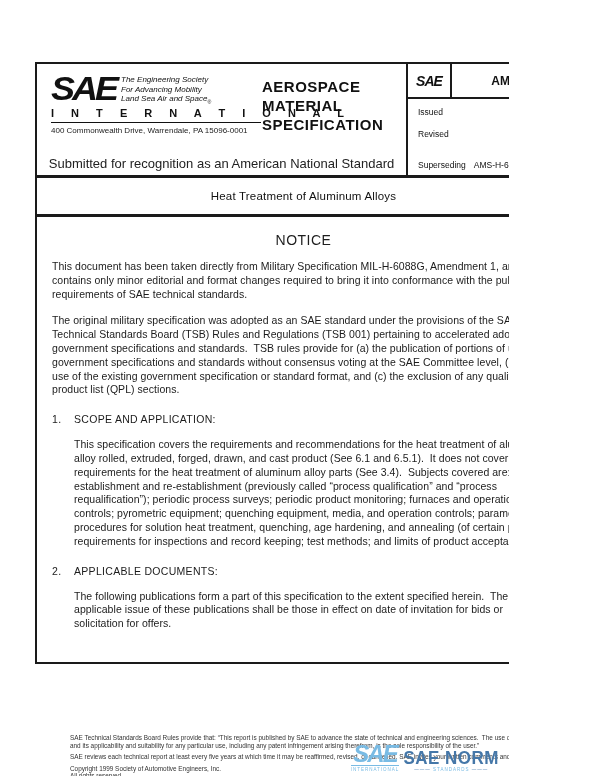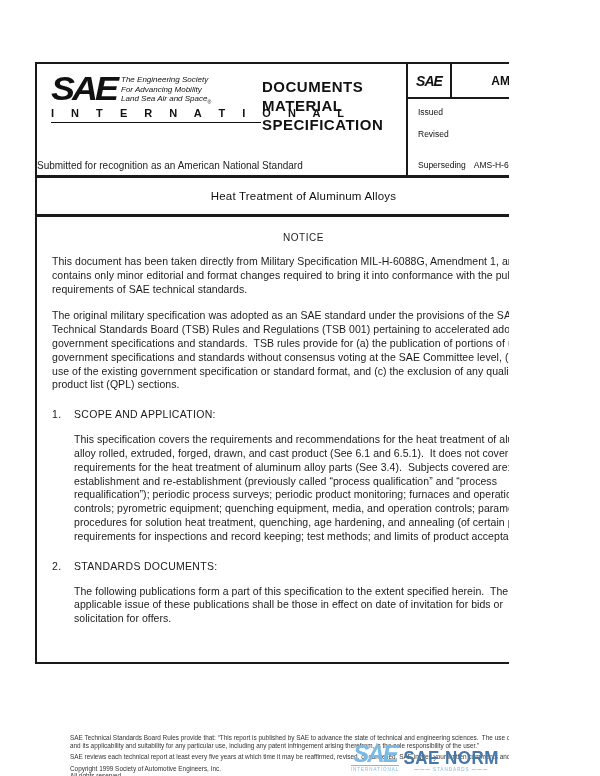--- a/index.html
+++ b/index.html
@@ -16,42 +16,42 @@
   .sae-big{font-style:italic;font-weight:900;font-size:36px;line-height:34px;
            letter-spacing:-3px;transform:scaleY(.92);color:#111;}
   .tagline{margin-left:5px;margin-top:3px;font-size:8px;font-weight:normal;font-style:italic;
            line-height:9.5px;color:#111;white-space:nowrap;}
   .reg-mark{font-size:5px;vertical-align:sub;}
   .intl{font-size:11px;font-weight:bold;letter-spacing:7px;color:#111;margin-top:0px;
         border-bottom:1.5px solid #111;padding-bottom:3px;white-space:nowrap;}
   .address{font-size:8px;margin-top:3px;color:#222;white-space:nowrap;}
   .doc-type{position:absolute;left:225px;top:13px;font-size:15px;font-weight:bold;
             line-height:19px;letter-spacing:.5px;color:#111;}
-  .submitted{position:absolute;left:0;right:0;bottom:4px;
-             font-size:10px;color:#222;}
+  .submitted{position:absolute;left:0;right:0;bottom:4px;text-align:center;
+             font-size:13px;color:#222;}
 
   .header-right{width:162px;display:flex;flex-direction:column;}
   .hr-top{height:43px;border-bottom:2px solid #1a1a1a;display:flex;align-items:center;}
   .sae-mini{width:42px;align-self:stretch;border-right:2px solid #1a1a1a;display:flex;
             align-items:center;justify-content:center;font-style:italic;font-weight:900;
             font-size:14px;letter-spacing:-1px;color:#111;}
   .doc-number{flex:1;text-align:right;padding-left:10px;font-size:12px;font-weight:bold;color:#111;}
   .hr-bottom{flex:1;padding:8px 8px 4px 10px;font-size:8.5px;line-height:11px;color:#111;}
   .rev-row{display:flex;gap:44px;}
   .rev-label{width:78px;}
   .sup-row{margin-top:9px;display:flex;}
   .sup-label{margin-right:8px;}
 
   
   .title-box{margin-top:-1px;height:40px;display:flex;align-items:center;justify-content:center;}
   .doc-title{font-size:11.5px;color:#111;letter-spacing:.2px;}
 
   
   .main-box{margin-top:-1px;height:449px;padding:10px 15px;}
-  .notice-head{text-align:center;font-size:10px;margin:5px 0 12px 0;letter-spacing:.5px;}
+  .notice-head{text-align:center;font-size:14px;margin:5px 0 12px 0;letter-spacing:.5px;}
   .para{font-size:10.5px;line-height:13.8px;margin:0 0 13px 0;white-space:pre-wrap;
         letter-spacing:.05px;color:#1b1b1b;}
   .section{margin-top:16px;}
   .sec-head{display:flex;font-size:10.5px;letter-spacing:.3px;margin-bottom:13px;color:#1b1b1b;}
   .sec-num{width:22px;flex:0 0 22px;}
   .sec-body{margin-left:22px;}
 
   
   .footer{position:absolute;left:35px;top:672px;width:538px;}
   .legal{font-size:6.4px;line-height:7.6px;color:#333;white-space:pre-wrap;}
@@ -83,23 +83,24 @@
         <div class="logo-block">
           <div class="logo-row">
             <div class="sae-big">SAE</div>
             <div class="tagline">
               <div>The Engineering Society</div>
               <div>For Advancing Mobility</div>
               <div><span>Land Sea Air and Space</span><span class="reg-mark">®</span></div>
             </div>
           </div>
           <div class="intl">I N T E R N A T I O N A L</div>
+          <div class="address">400 Commonwealth Drive, Warrendale, PA 15096-0001</div>
         </div>
         <div class="doc-type">
-          <div>DOCUMENTS</div>
+          <div>AEROSPACE</div>
           <div>MATERIAL</div>
           <div>SPECIFICATION</div>
         </div>
         <div class="submitted">Submitted for recognition as an American National Standard</div>
       </div>
 
       <div class="header-right">
         <div class="hr-top">
           <div class="sae-mini">SAE</div>
           <div class="doc-number">AMS-H-6088B</div>
@@ -136,21 +137,21 @@
           <span>SCOPE AND APPLICATION:</span>
         </div>
         <div class="sec-body">
           <p class="para">This specification covers the requirements and recommendations for the heat treatment of aluminum alloy rolled, extruded, forged, drawn, and cast product (See 6.1 and 6.5.1).  It does not cover the requirements for the heat treatment of aluminum alloy parts (See 3.4).  Subjects covered are:  process establishment and re-establishment (previously called “process qualification” and “process requalification”); periodic process surveys; periodic product monitoring; furnaces and operation controls; pyrometric equipment; quenching equipment, media, and operation controls; parameters and procedures for solution heat treatment, quenching, age hardening, and annealing (of certain product); requirements for inspections and record keeping; test methods; and limits of product acceptability.</p>
         </div>
       </div>
 
       <div class="section">
         <div class="sec-head">
           <span class="sec-num">2.</span>
-          <span>STANDARDS DOCUMENTS:</span>
+          <span>APPLICABLE DOCUMENTS:</span>
         </div>
         <div class="sec-body">
           <p class="para">The following publications form a part of this specification to the extent specified herein.  The applicable issue of these publications shall be those in effect on date of invitation for bids or solicitation for offers.</p>
         </div>
       </div>
     </div>
 
     <div class="footer">
       <div class="legal">SAE Technical Standards Board Rules provide that: “This report is published by SAE to advance the state of technical and engineering sciences.  The use of this report is entirely voluntary, and its applicability and suitability for any particular use, including any patent infringement arising therefrom, is the sole responsibility of the user.”</div>
       <div class="legal">SAE reviews each technical report at least every five years at which time it may be reaffirmed, revised, or cancelled. SAE invites your written comments and suggestions.</div>

